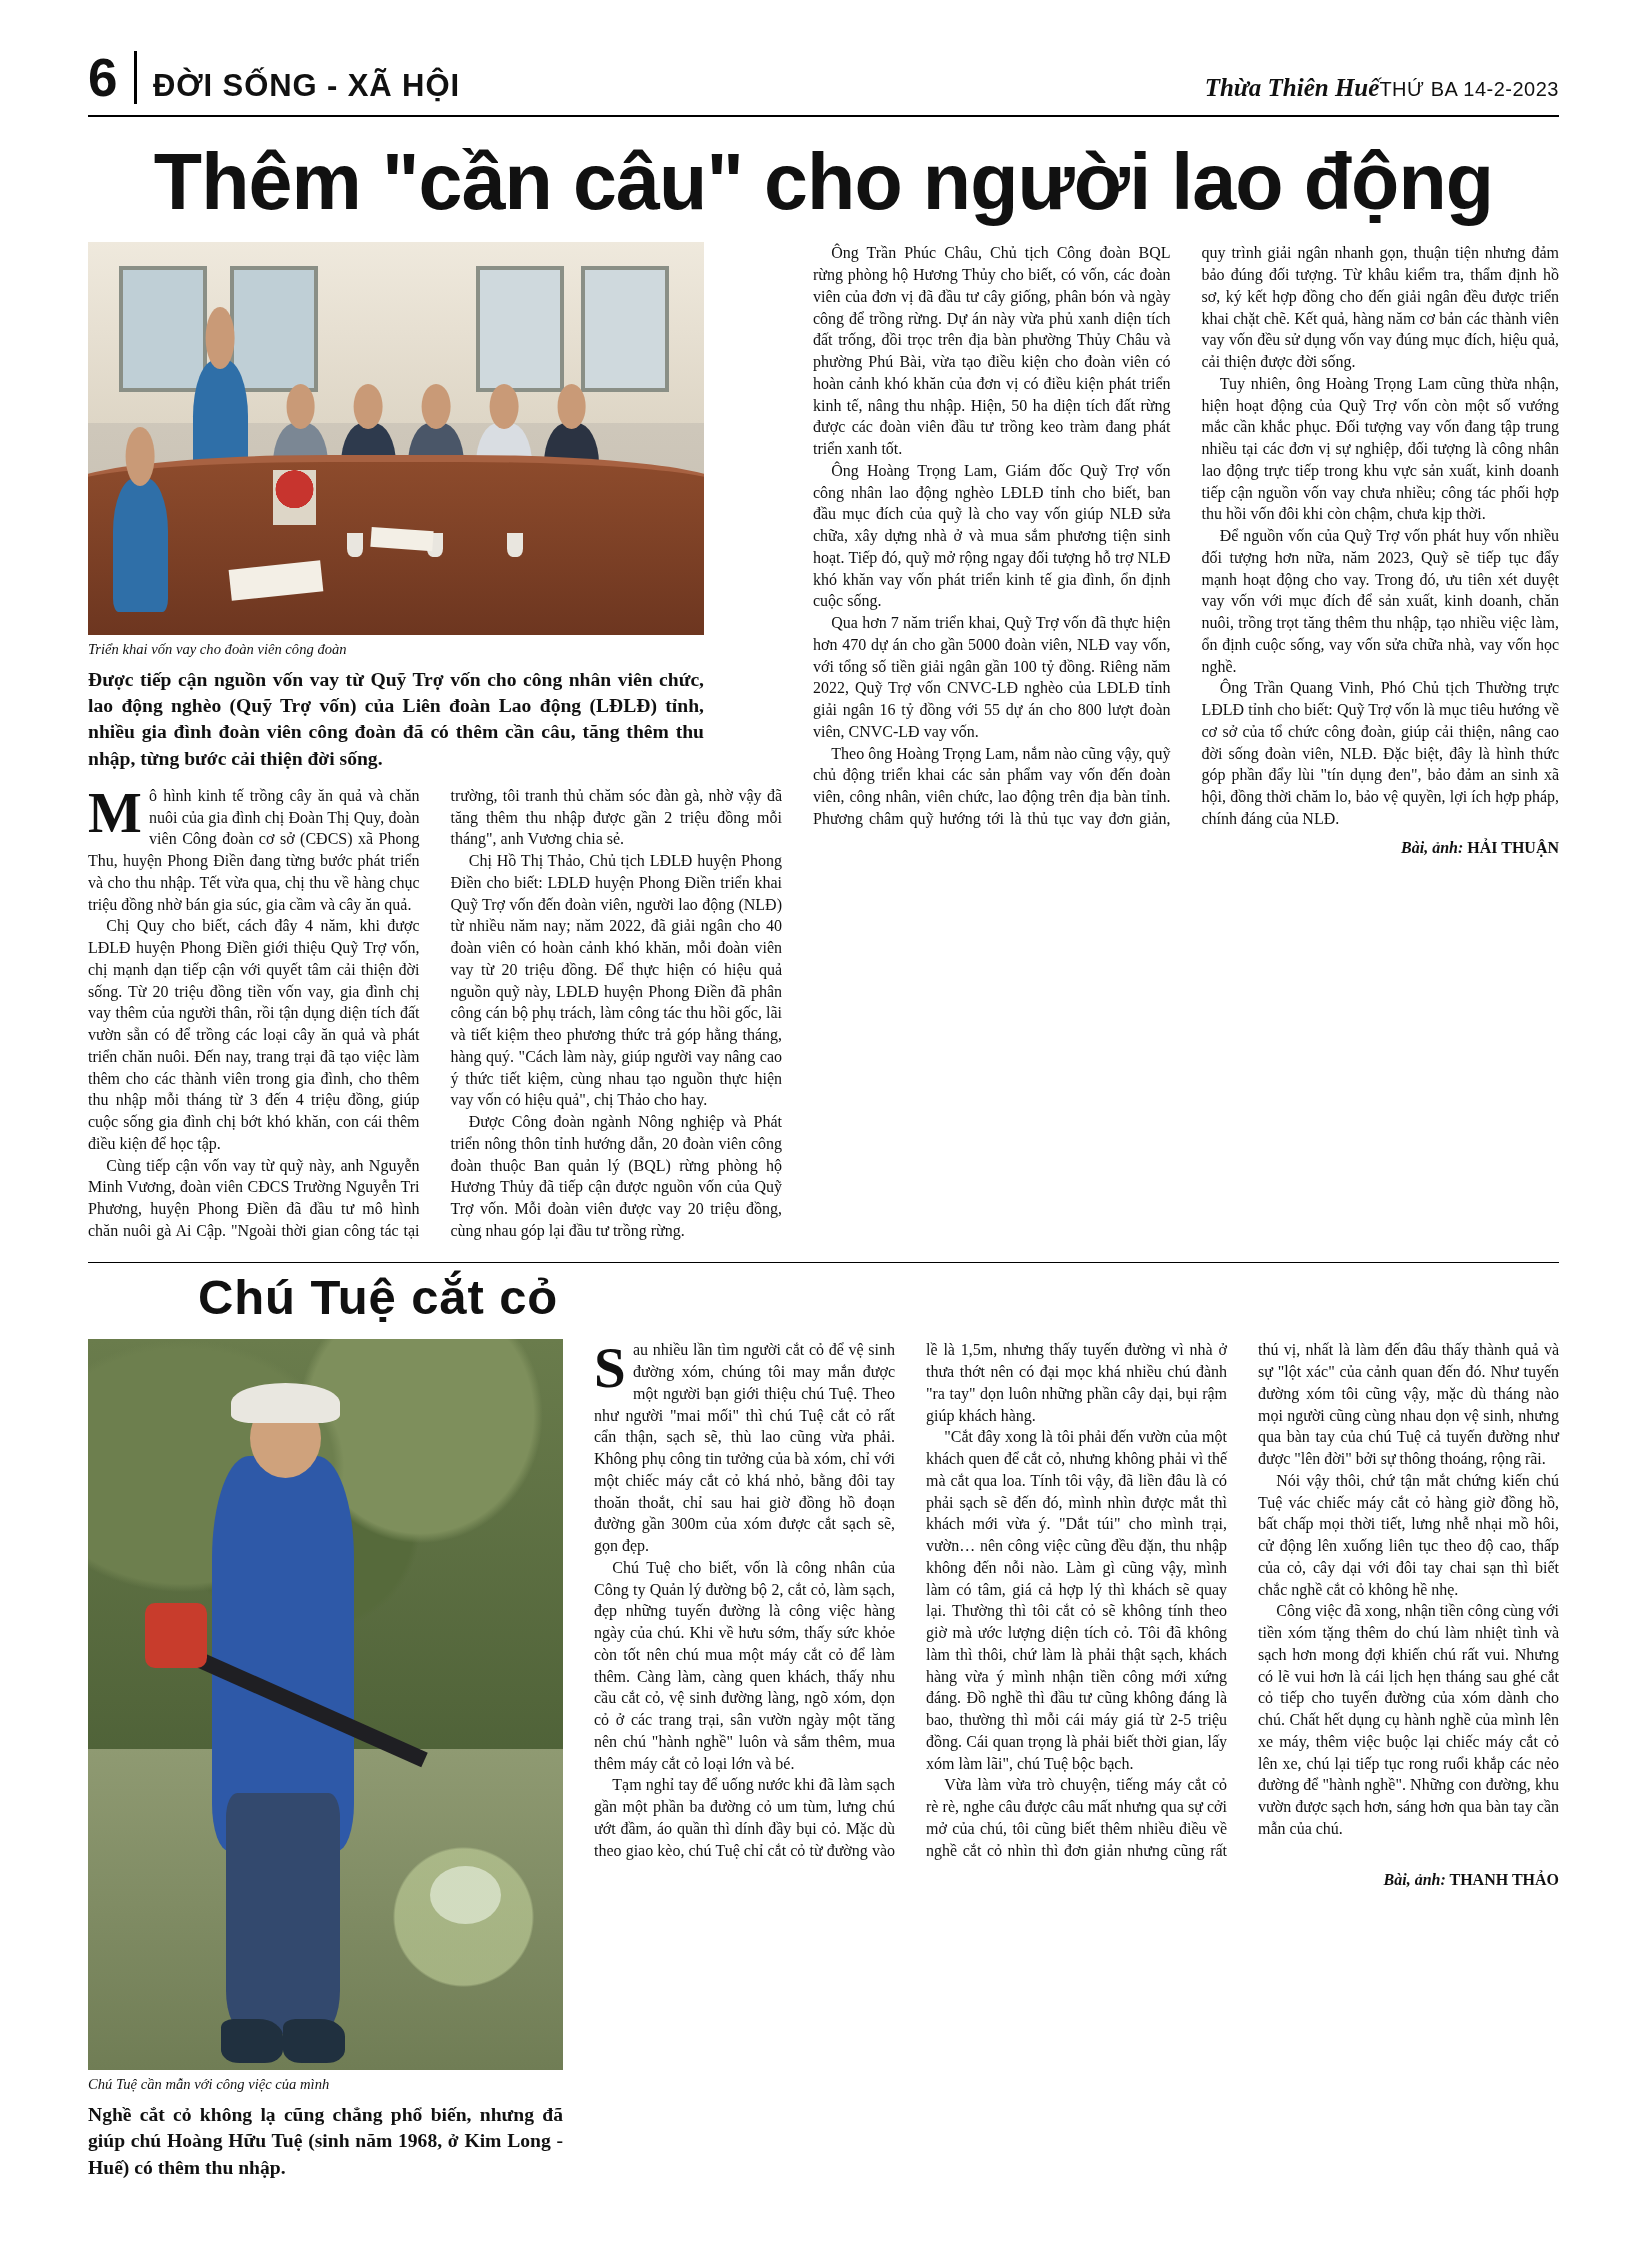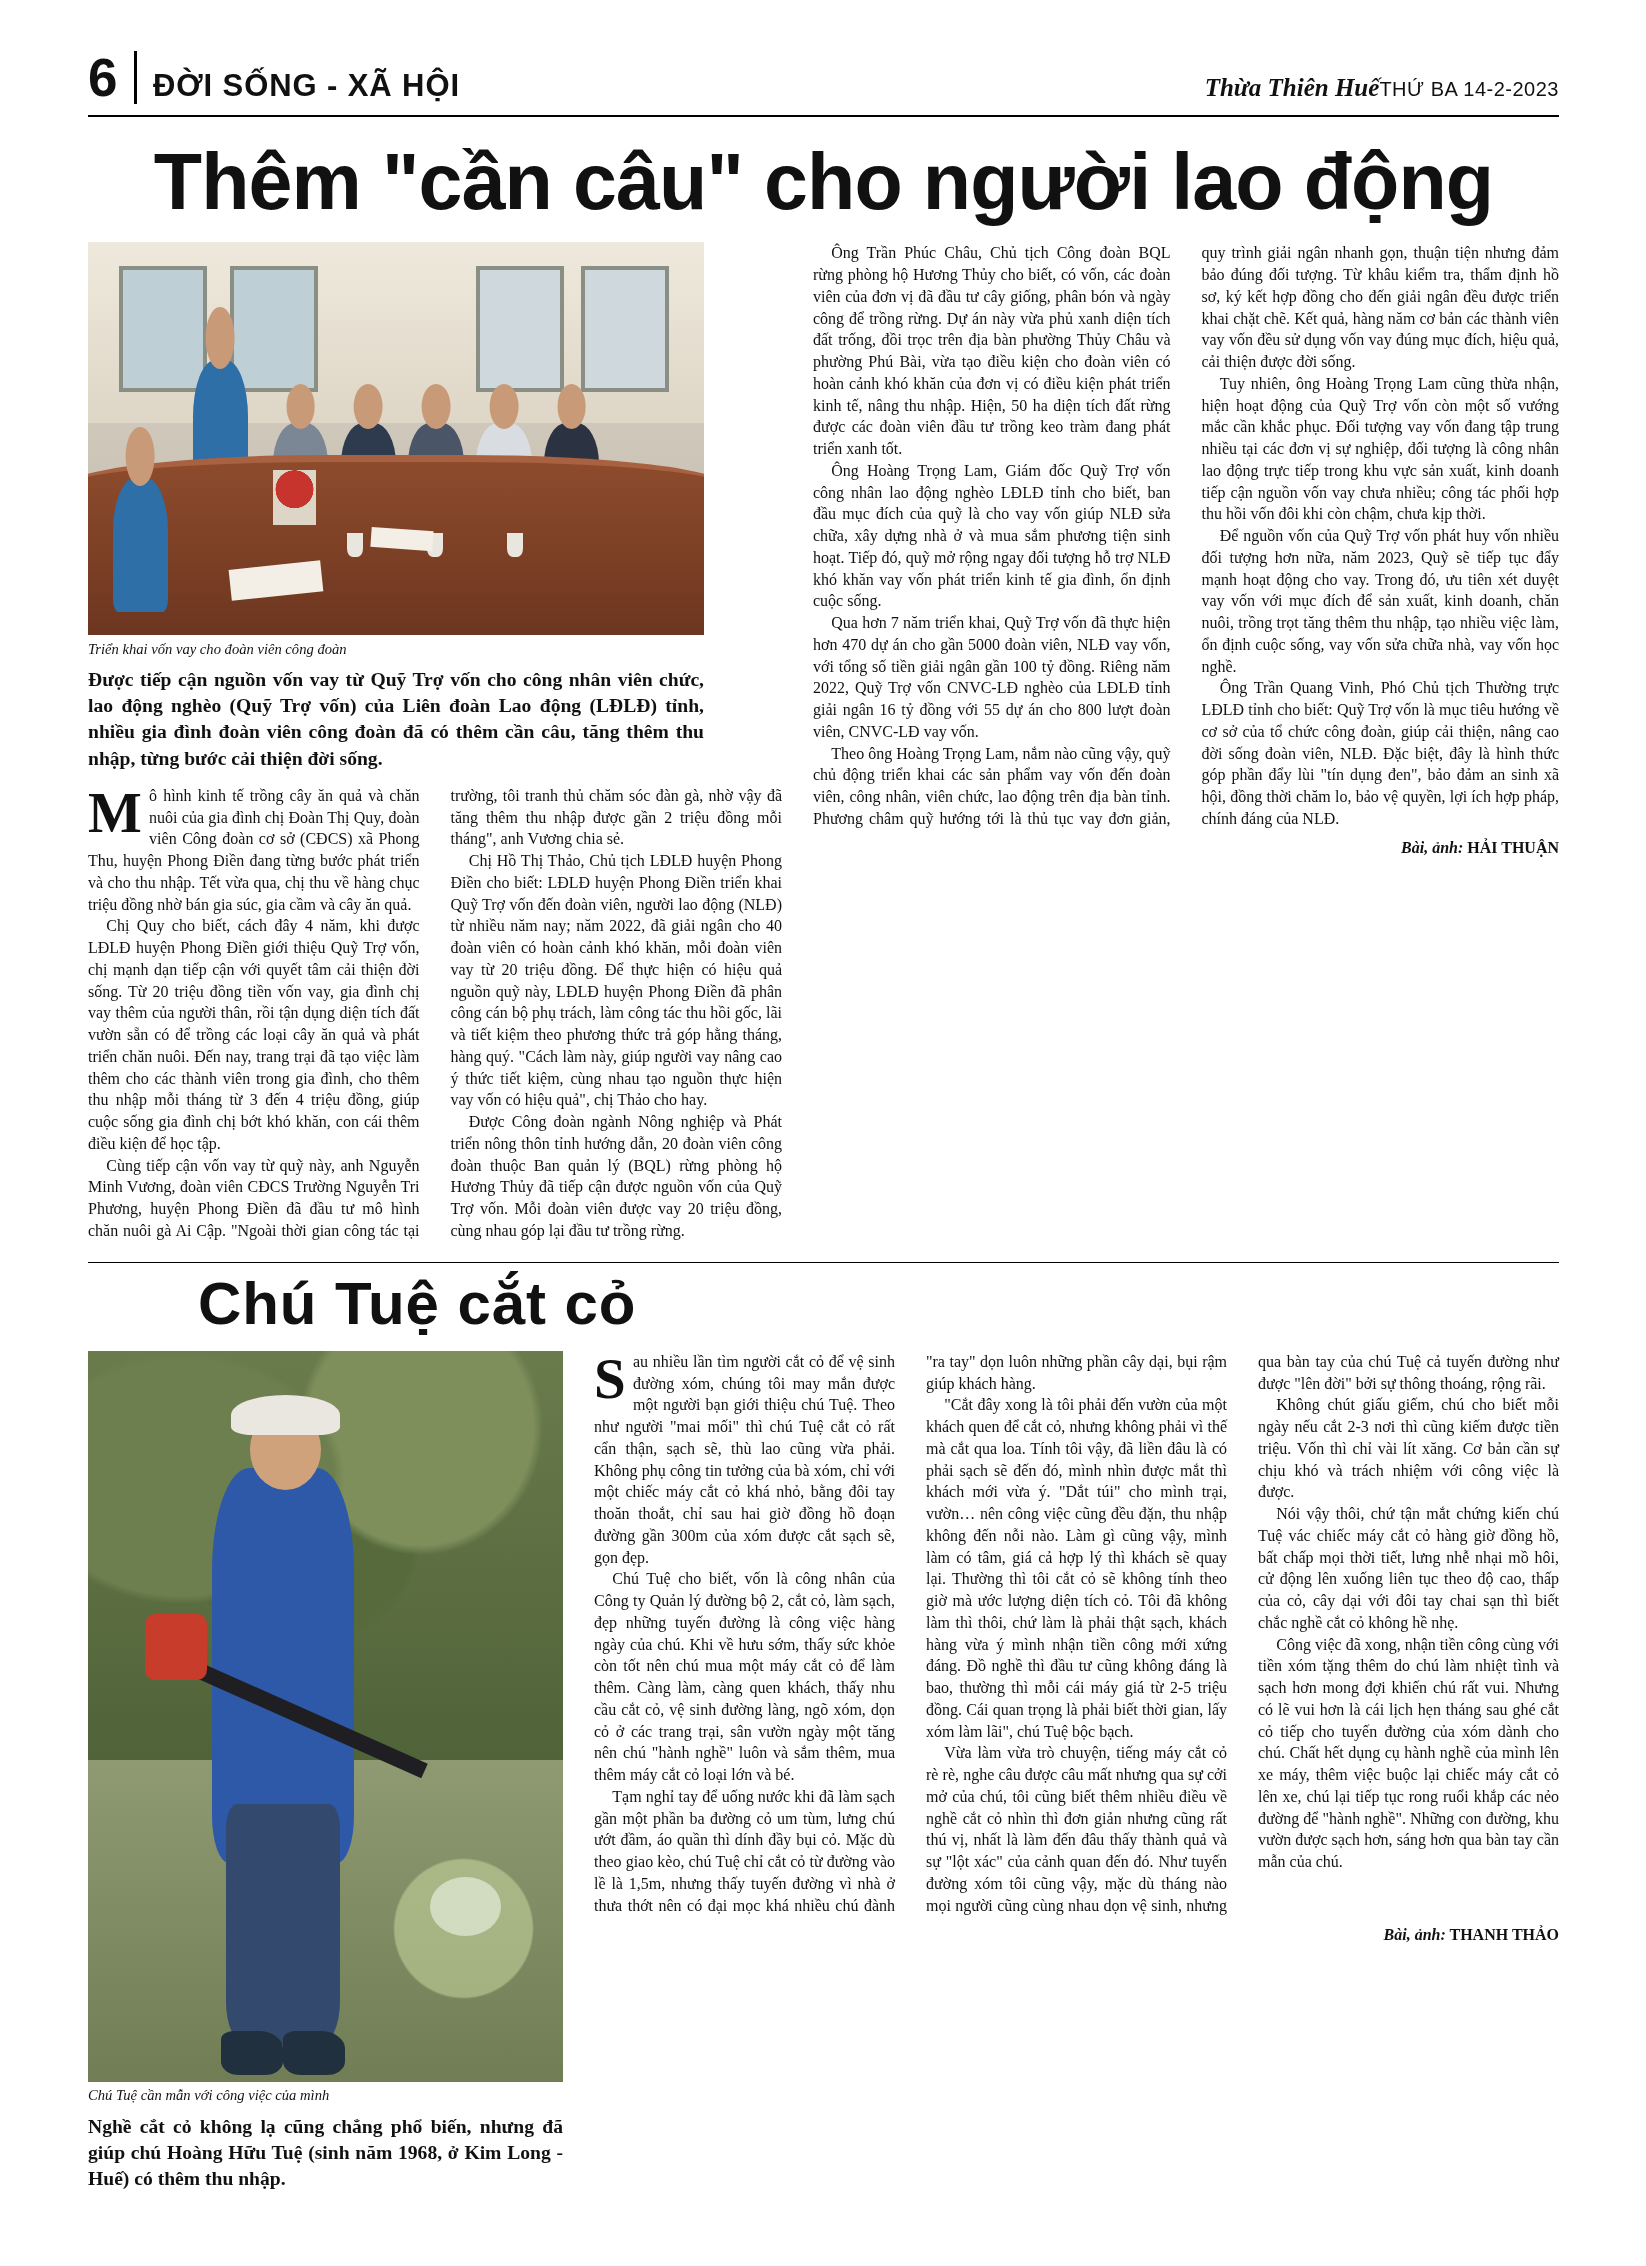--- a/index.html
+++ b/index.html
@@ -77,21 +77,21 @@
     font-weight: bold;
     font-size: 79px;
     line-height: 1.03;
     text-align: center;
     letter-spacing: -0.9px;
     margin: 24px 0 20px 0;
   }
   .headline-2 {
     font-family: "Liberation Sans", sans-serif;
     font-weight: bold;
-    font-size: 60px;
+    font-size: 49px;
     line-height: 1.05;
     letter-spacing: 0.9px;
     margin: 9.1px 0 16.4px 0;
     text-align: left;
     padding-left: 110px;
   }
 
   
   .photo-block {
     width: 616px;
@@ -404,21 +404,20 @@
         <div class="standfirst">Nghề cắt cỏ không lạ cũng chẳng phổ biến, nhưng đã giúp chú Hoàng Hữu Tuệ (sinh năm 1968, ở Kim Long - Huế) có thêm thu nhập.</div>
       </div>
 
       <div class="a2-text-col">
         <div class="a2-cols">
           <p class="first dropcap">Sau nhiều lần tìm người cắt cỏ để vệ sinh đường xóm, chúng tôi may mắn được một người bạn giới thiệu chú Tuệ. Theo như người "mai mối" thì chú Tuệ cắt cỏ rất cẩn thận, sạch sẽ, thù lao cũng vừa phải. Không phụ công tin tưởng của bà xóm, chỉ với một chiếc máy cắt cỏ khá nhỏ, bằng đôi tay thoăn thoắt, chỉ sau hai giờ đồng hồ đoạn đường gần 300m của xóm được cắt sạch sẽ, gọn đẹp.</p>
           <p>Chú Tuệ cho biết, vốn là công nhân của Công ty Quản lý đường bộ 2, cắt cỏ, làm sạch, đẹp những tuyến đường là công việc hàng ngày của chú. Khi về hưu sớm, thấy sức khỏe còn tốt nên chú mua một máy cắt cỏ để làm thêm. Càng làm, càng quen khách, thấy nhu cầu cắt cỏ, vệ sinh đường làng, ngõ xóm, dọn cỏ ở các trang trại, sân vườn ngày một tăng nên chú "hành nghề" luôn và sắm thêm, mua thêm máy cắt cỏ loại lớn và bé.</p>
           <p>Tạm nghỉ tay để uống nước khi đã làm sạch gần một phần ba đường cỏ um tùm, lưng chú ướt đầm, áo quần thì dính đầy bụi cỏ. Mặc dù theo giao kèo, chú Tuệ chỉ cắt cỏ từ đường vào lề là 1,5m, nhưng thấy tuyến đường vì nhà ở thưa thớt nên có đại mọc khá nhiều chú đành "ra tay" dọn luôn những phần cây dại, bụi rậm giúp khách hàng.</p>
           <p>"Cắt đây xong là tôi phải đến vườn của một khách quen để cắt cỏ, nhưng không phải vì thế mà cắt qua loa. Tính tôi vậy, đã liền đâu là có phải sạch sẽ đến đó, mình nhìn được mắt thì khách mới vừa ý. "Dắt túi" cho mình trại, vườn… nên công việc cũng đều đặn, thu nhập không đến nỗi nào. Làm gì cũng vậy, mình làm có tâm, giá cả hợp lý thì khách sẽ quay lại. Thường thì tôi cắt cỏ sẽ không tính theo giờ mà ước lượng diện tích cỏ. Tôi đã không làm thì thôi, chứ làm là phải thật sạch, khách hàng vừa ý mình nhận tiền công mới xứng đáng. Đồ nghề thì đầu tư cũng không đáng là bao, thường thì mỗi cái máy giá từ 2-5 triệu đồng. Cái quan trọng là phải biết thời gian, lấy xóm làm lãi", chú Tuệ bộc bạch.</p>
           <p>Vừa làm vừa trò chuyện, tiếng máy cắt cỏ rè rè, nghe câu được câu mất nhưng qua sự cởi mở của chú, tôi cũng biết thêm nhiều điều về nghề cắt cỏ nhìn thì đơn giản nhưng cũng rất thú vị, nhất là làm đến đâu thấy thành quả và sự "lột xác" của cảnh quan đến đó. Như tuyến đường xóm tôi cũng vậy, mặc dù tháng nào mọi người cũng cùng nhau dọn vệ sinh, nhưng qua bàn tay của chú Tuệ cả tuyến đường như được "lên đời" bởi sự thông thoáng, rộng rãi.</p>
-          <p>Không chút giấu giếm, chú cho biết mỗi ngày nếu cắt 2-3 nơi thì cũng kiếm được tiền triệu. Vốn thì chỉ vài lít xăng. Cơ bản cần sự chịu khó và trách nhiệm với công việc là được.</p>
           <p>Nói vậy thôi, chứ tận mắt chứng kiến chú Tuệ vác chiếc máy cắt cỏ hàng giờ đồng hồ, bất chấp mọi thời tiết, lưng nhễ nhại mồ hôi, cử động lên xuống liên tục theo độ cao, thấp của cỏ, cây dại với đôi tay chai sạn thì biết chắc nghề cắt cỏ không hề nhẹ.</p>
           <p>Công việc đã xong, nhận tiền công cùng với tiền xóm tặng thêm do chú làm nhiệt tình và sạch hơn mong đợi khiến chú rất vui. Nhưng có lẽ vui hơn là cái lịch hẹn tháng sau ghé cắt cỏ tiếp cho tuyến đường của xóm dành cho chú. Chất hết dụng cụ hành nghề của mình lên xe máy, thêm việc buộc lại chiếc máy cắt cỏ lên xe, chú lại tiếp tục rong ruổi khắp các nẻo đường để "hành nghề". Những con đường, khu vườn được sạch hơn, sáng hơn qua bàn tay cần mẫn của chú.</p>
         </div>
         <div class="byline">
           <span class="lbl">Bài, ảnh:</span>
           <span>THANH THẢO</span>
         </div>
       </div>
     </div>
   </div>

